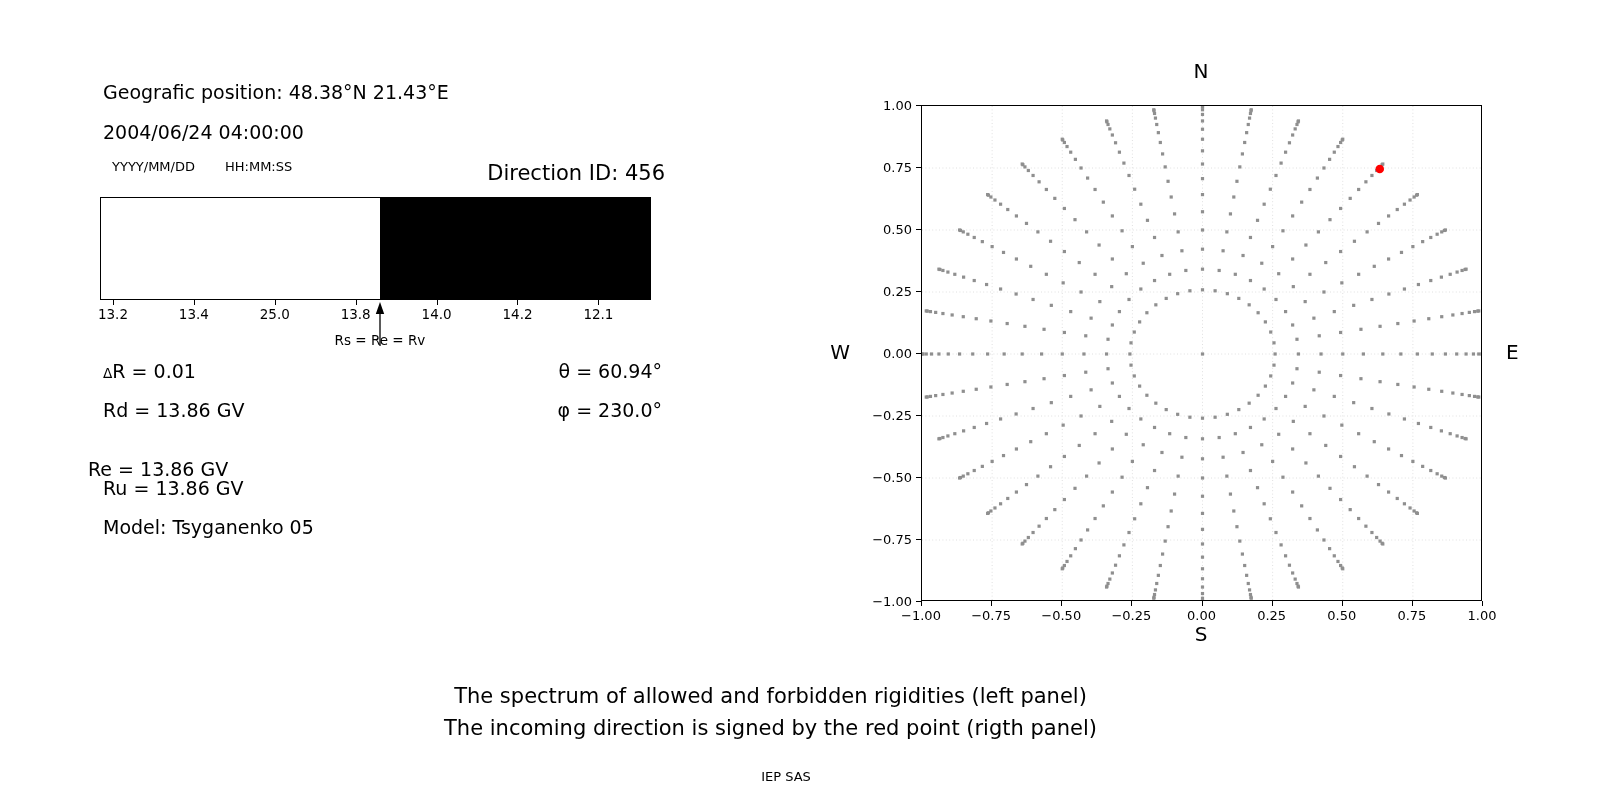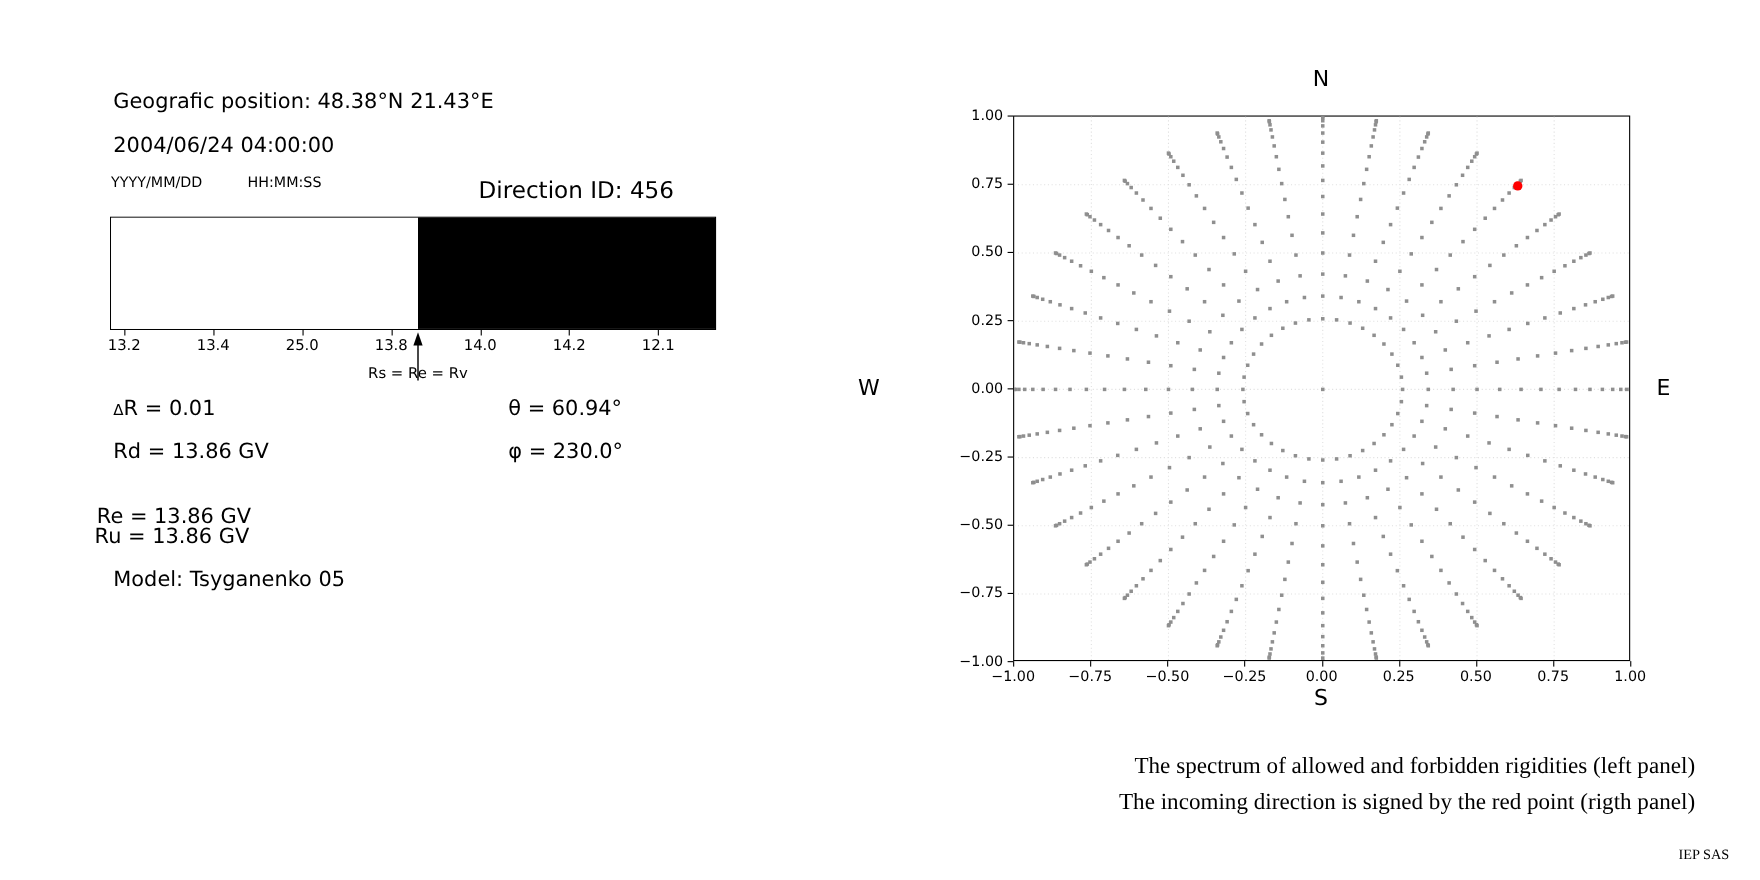--- a/index.html
+++ b/index.html
@@ -5,43 +5,43 @@
   html,body{margin:0;padding:0;}
   body{
     width:1600px;height:800px;background:#ffffff;position:relative;overflow:hidden;
     font-family:"DejaVu Sans","Liberation Sans",sans-serif;color:#000;
   }
   .t{position:absolute;white-space:nowrap;line-height:1;}
   .fs19{font-size:19px;}
   .fs21{font-size:21px;}
   .fs13{font-size:13px;}
   .fs20{font-size:20px;}
-  .right{text-align:left;}
+  .right{text-align:right;}
   .center{text-align:center;}
   .delta-line::first-letter{font-size:72%;}
   #spectrum-bar{
     position:absolute;left:100px;top:197px;width:551px;height:103px;
     border:1px solid #000;box-sizing:border-box;background:#fff;
   }
   .spec-seg{position:absolute;top:0;height:100%;}
   .tick-mark{position:absolute;background:#000;}
   .tick-label{position:absolute;font-size:13.5px;line-height:1;transform:translateX(-50%);white-space:nowrap;}
   #scatter-svg{position:absolute;left:921px;top:105px;border:1px solid #000;box-sizing:border-box;background:#fff;}
   .ytick-label{position:absolute;font-size:13px;line-height:1;width:100px;text-align:right;white-space:nowrap;}
   #arrow-wrap{position:absolute;top:301px;width:16px;height:46px;}
-  .cap{position:absolute;left:0;width:1541px;text-align:right;line-height:1;font-family:Liberation Serif, serif;}
+  .cap{position:absolute;left:0;width:1541px;text-align:center;line-height:1;}
 </style>
 </head>
 <body>
 
 <div class="t fs19" style="left:103px;top:83px;">Geografic position: 48.38°N 21.43°E</div>
 
 <div class="t fs19" style="left:103px;top:123px;">2004/06/24 04:00:00</div>
 
-<div class="t fs13" style="left:101px;top:160px;">YYYY/MM/DD</div>
+<div class="t fs13" style="left:112px;top:160px;">YYYY/MM/DD</div>
 
 <div class="t fs13" style="left:225px;top:160px;text-align:right;">HH:MM:SS</div>
 
 <div class="t fs21 right" style="left:435px;top:163px;width:230px;">Direction ID: 456</div>
 
 <div id="spectrum-bar">
     <div class="spec-seg" style="left: 0%; width: 50.8076%; background: rgb(255, 255, 255);"></div>
     <div class="spec-seg" style="left: 50.8076%; width: 49.1924%; background: rgb(0, 0, 0);"></div>
   </div>
 <div id="spectrum-anno">
@@ -65,21 +65,21 @@
   <svg width="16" height="46" viewBox="0 0 16 46">
     <line x1="8" y1="45" x2="8" y2="8" stroke="#000" stroke-width="1.3"></line>
     <polygon points="8,1 3.8,13 12.2,13" fill="#000"></polygon>
   </svg>
 </div>
 <div class="t" id="arrow-label" style="top: 334px; font-size: 13.5px; transform: translateX(-50%); left: 379.95px;">Rs = Re = Rv</div>
 
 <div class="t fs19 delta-line" style="left:103px;top:362px;">ΔR = 0.01</div>
 <div class="t fs19" style="left:103px;top:401px;">Rd = 13.86 GV</div>
 <div class="t fs19" style="left:88px;top:440px;margin-top:20px;">Re = 13.86 GV</div>
-<div class="t fs19" style="left:86px;top:479px;">Ru = 13.86 GV</div>
+<div class="t fs19" style="left:103px;top:479px;">Ru = 13.86 GV</div>
 <div class="t fs19" style="left:103px;top:518px;">Model: Tsyganenko 05</div>
 
 <div class="t fs19 right" style="left:462px;top:362px;width:200px;">θ = 60.94°</div>
 <div class="t fs19 right" style="left:462px;top:401px;width:200px;">φ = 230.0°</div>
 
 <svg id="scatter-svg" width="561" height="496">
     <line x1="70.125" y1="0" x2="70.125" y2="496" stroke="#e0e0e0" stroke-width="1" stroke-dasharray="1,2.4"></line>
     <line x1="0" y1="434" x2="561" y2="434" stroke="#e0e0e0" stroke-width="1" stroke-dasharray="1,2.4"></line>
     <line x1="140.25" y1="0" x2="140.25" y2="496" stroke="#e0e0e0" stroke-width="1" stroke-dasharray="1,2.4"></line>
     <line x1="0" y1="372" x2="561" y2="372" stroke="#e0e0e0" stroke-width="1" stroke-dasharray="1,2.4"></line>

